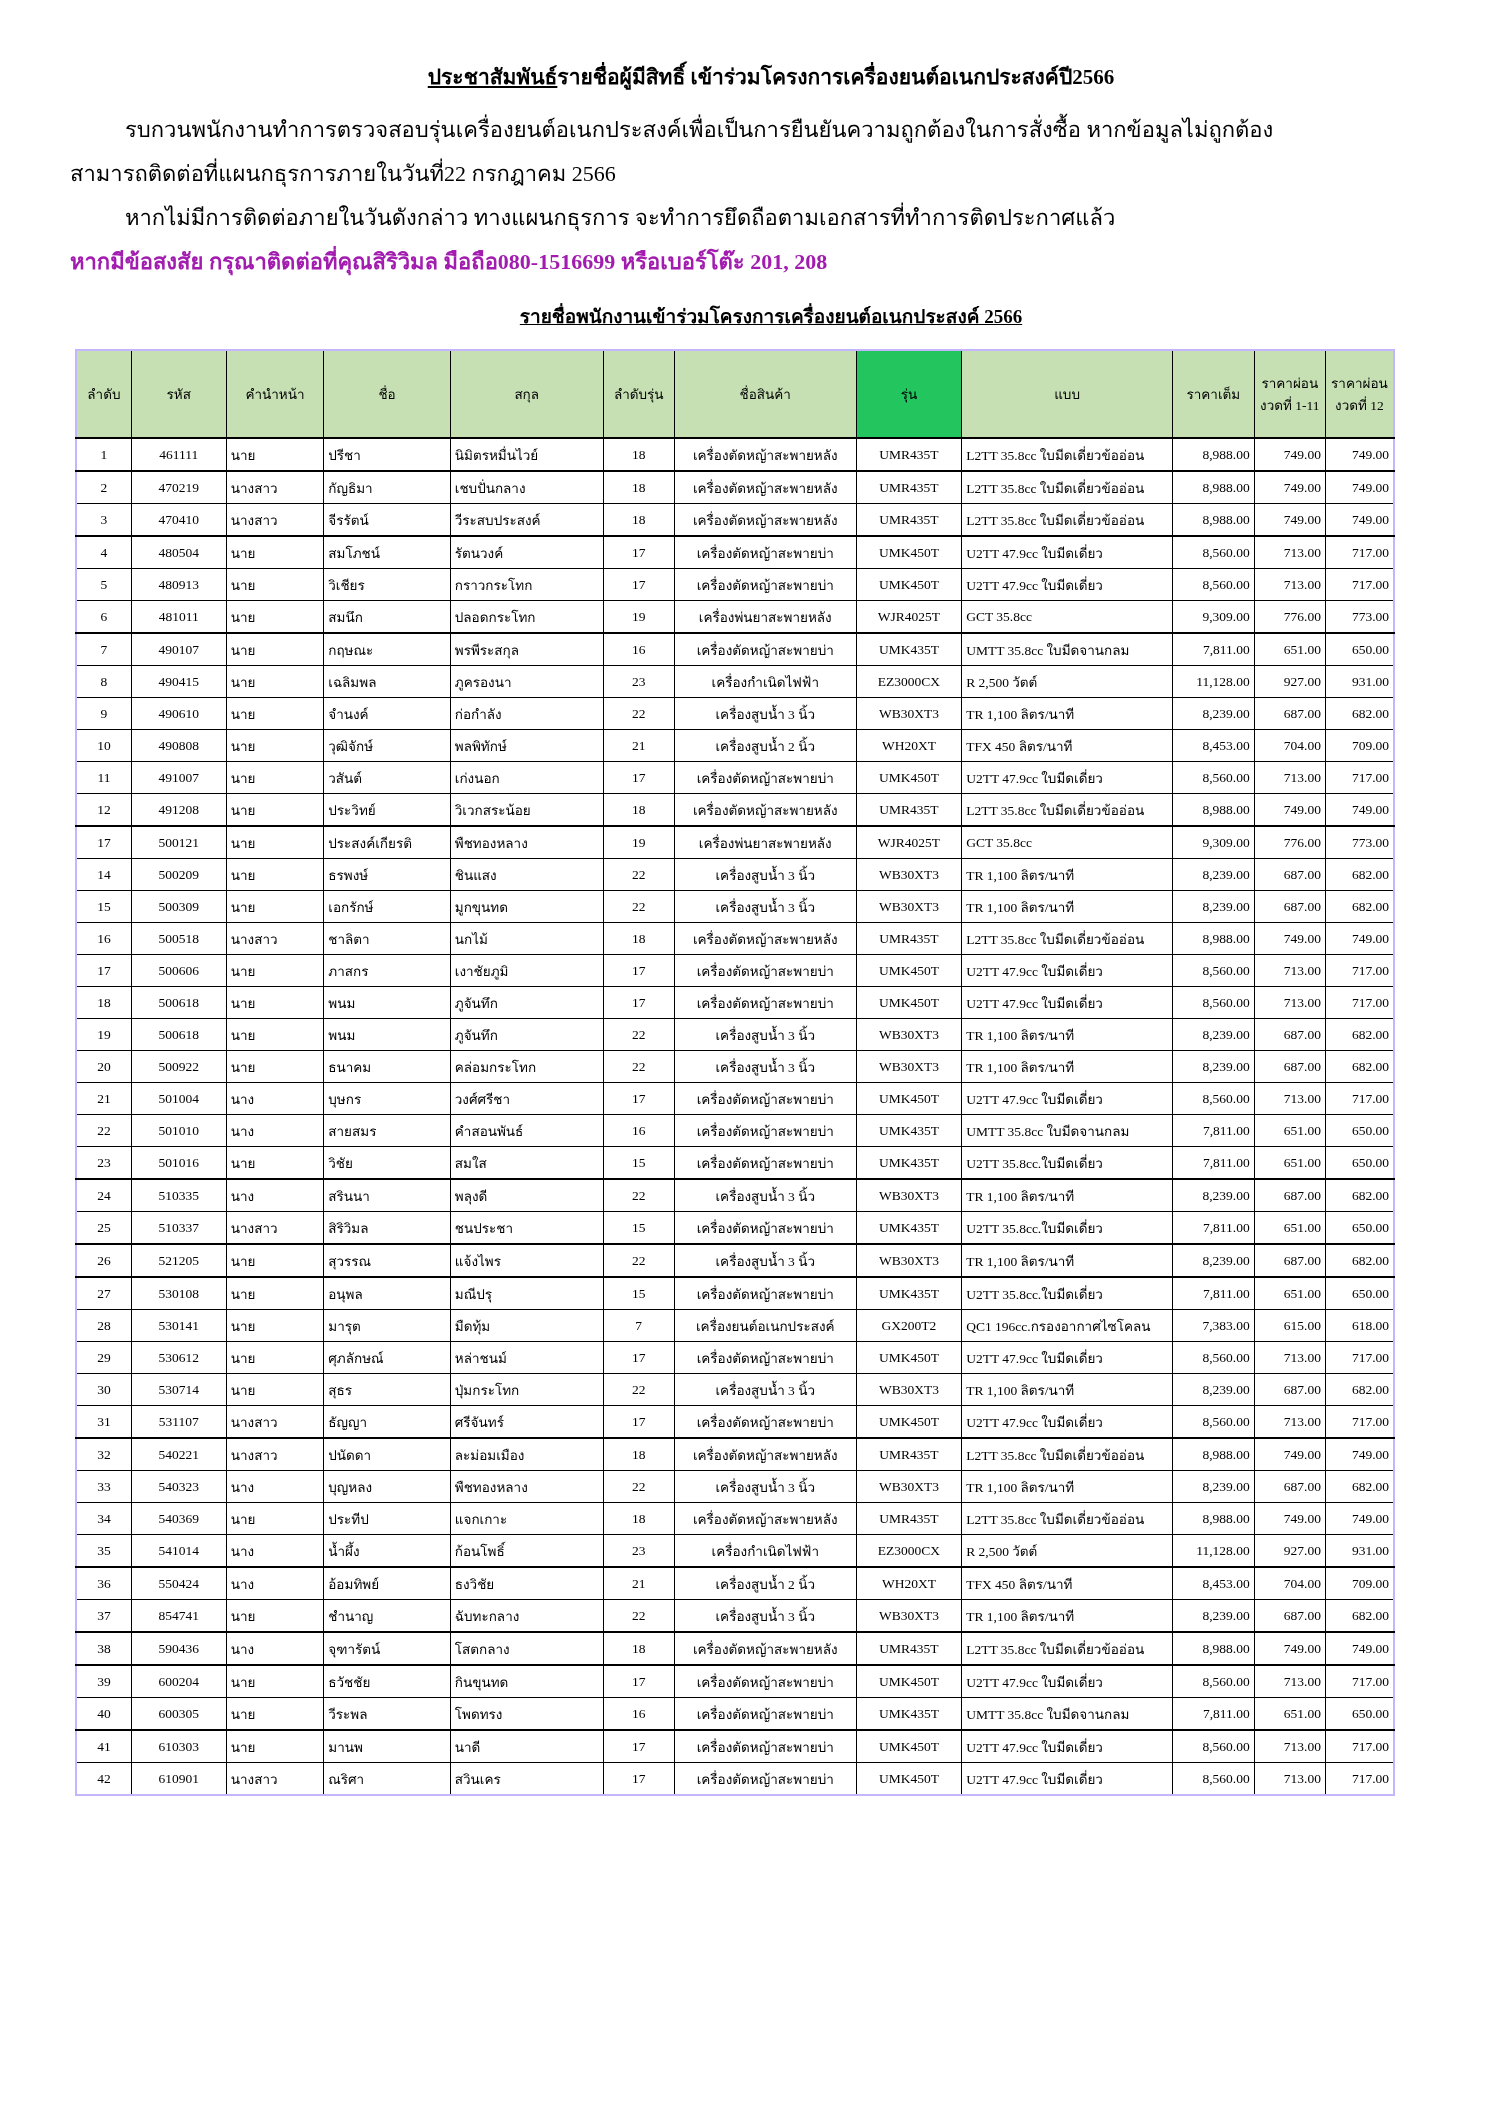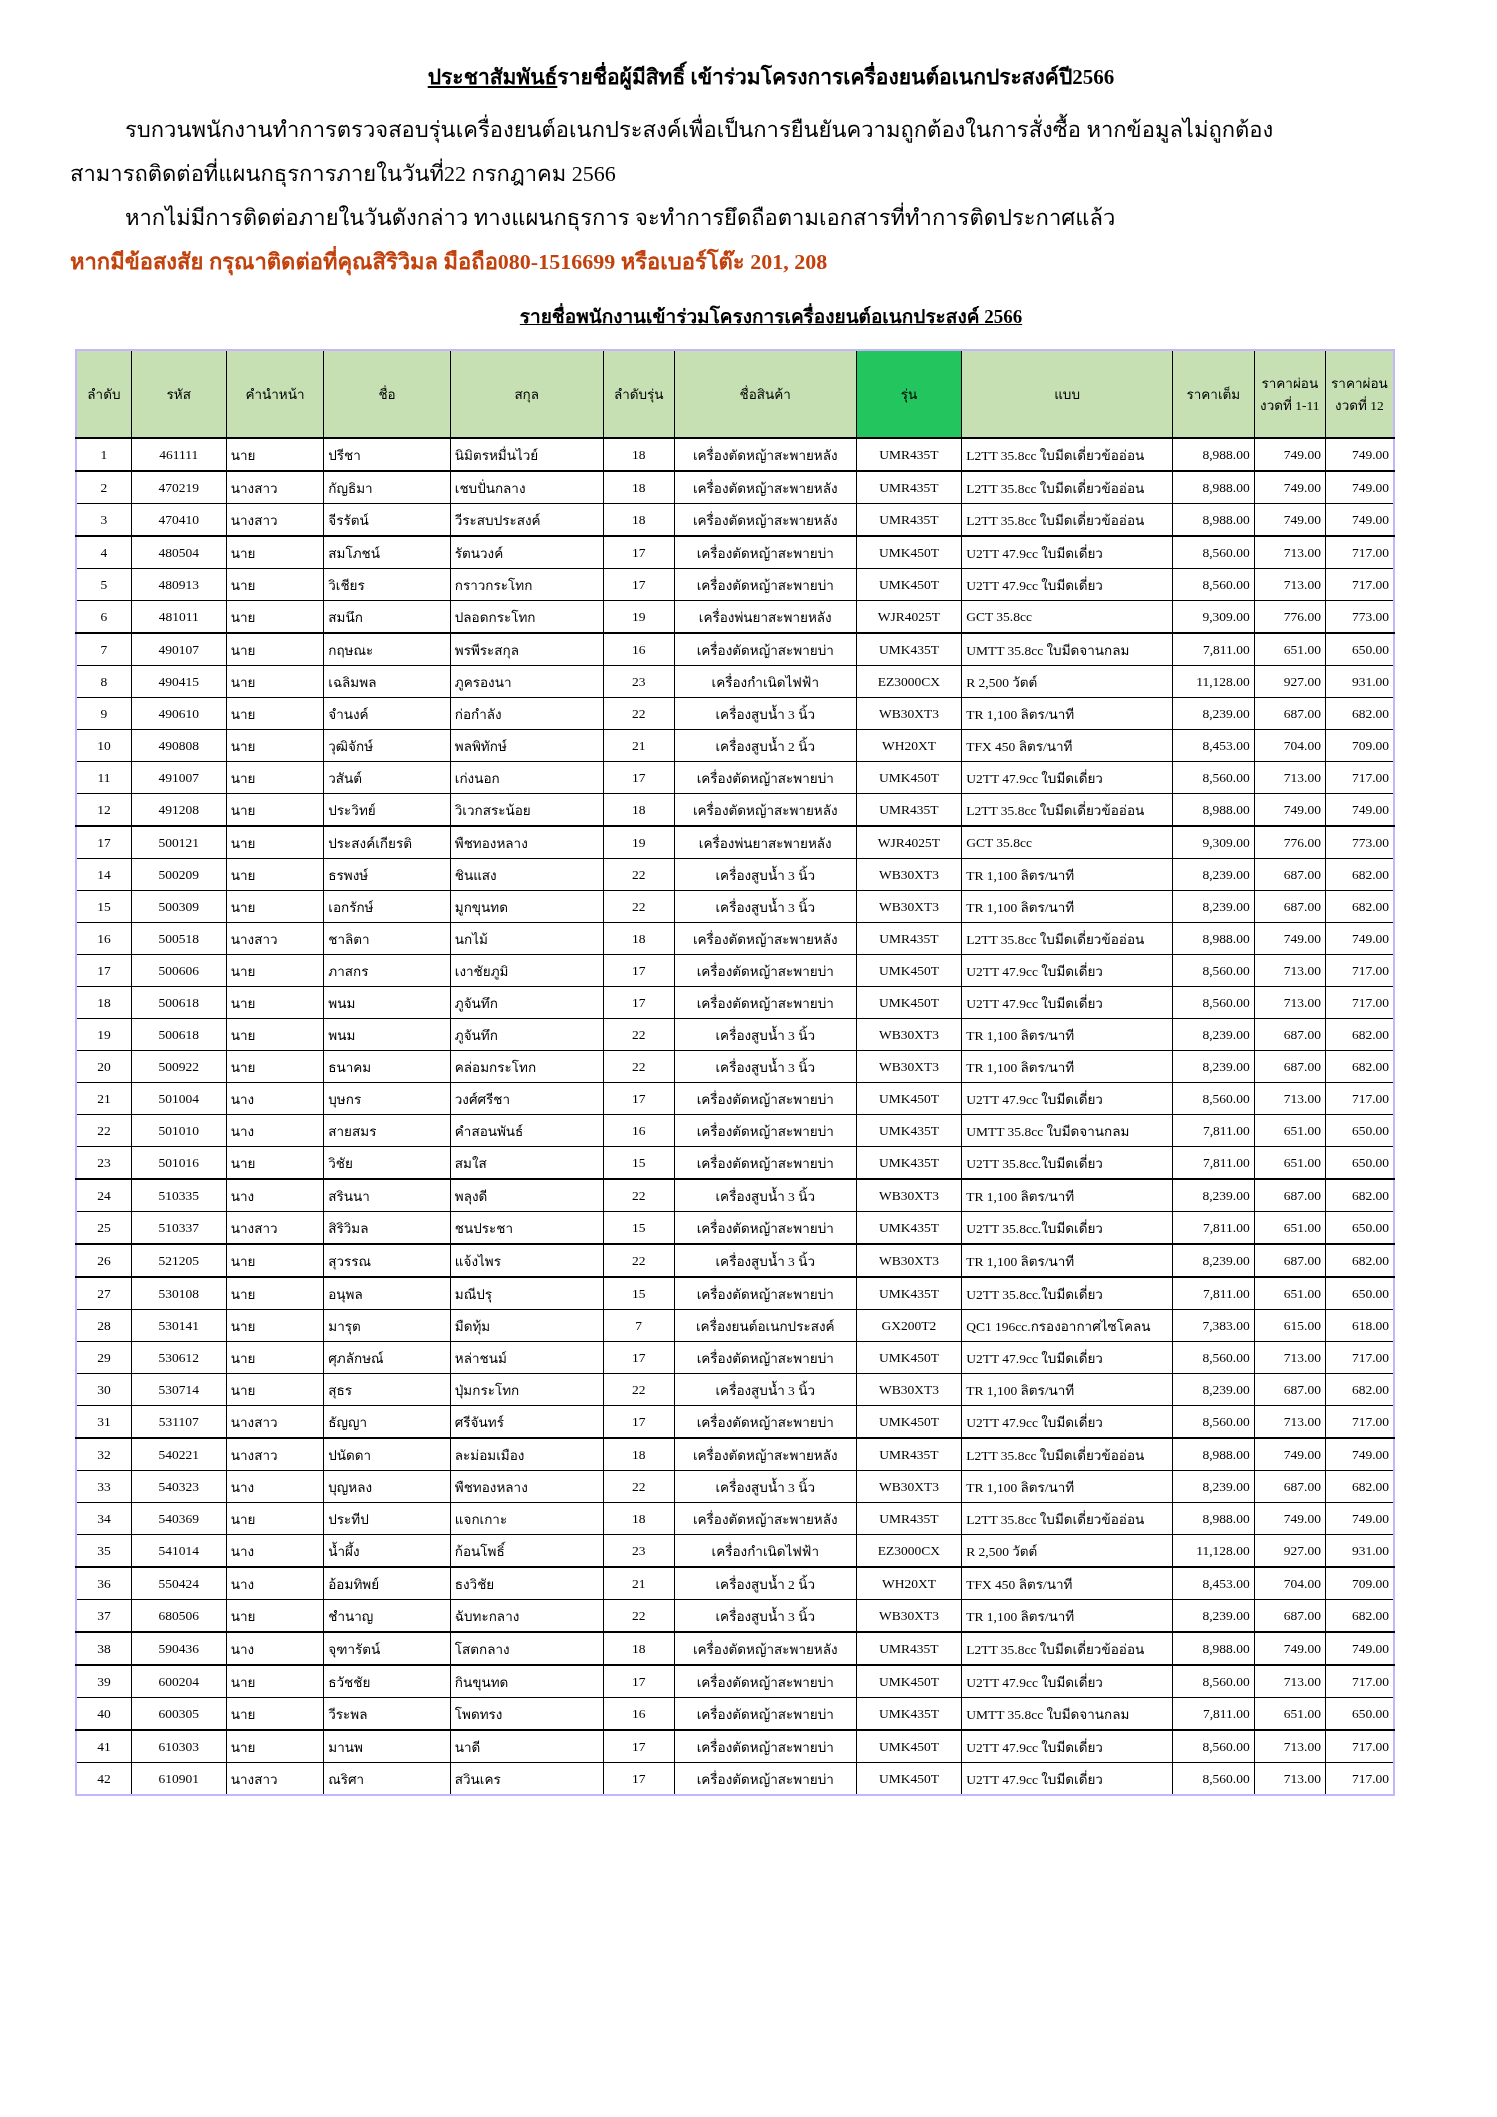--- a/index.html
+++ b/index.html
@@ -67,21 +67,21 @@
 <div class="sheet">
 
   <h1 class="doc-title"><span class="u">ประชาสัมพันธ์</span><span>รายชื่อผู้มีสิทธิ์ เข้าร่วมโครงการเครื่องยนต์อเนกประสงค์ปี2566</span></h1>
 
   <p class="para indent">รบกวนพนักงานทำการตรวจสอบรุ่นเครื่องยนต์อเนกประสงค์เพื่อเป็นการยืนยันความถูกต้องในการสั่งซื้อ หากข้อมูลไม่ถูกต้อง</p>
 
   <p class="para">สามารถติดต่อที่แผนกธุรการภายในวันที่22 กรกฎาคม 2566</p>
 
   <p class="para indent">หากไม่มีการติดต่อภายในวันดังกล่าว ทางแผนกธุรการ จะทำการยึดถือตามเอกสารที่ทำการติดประกาศแล้ว</p>
 
-  <p class="para contact" id="contact-line" style="color: #c2410c;">หากมีข้อสงสัย กรุณาติดต่อที่คุณสิริวิมล มือถือ080-1516699 หรือเบอร์โต๊ะ 201, 208</p>
+  <p class="para contact" id="contact-line" style="color: #a21caf;">หากมีข้อสงสัย กรุณาติดต่อที่คุณสิริวิมล มือถือ080-1516699 หรือเบอร์โต๊ะ 201, 208</p>
 
   <h2 class="table-title">รายชื่อพนักงานเข้าร่วมโครงการเครื่องยนต์อเนกประสงค์ 2566</h2>
 
   <table class="roster">
     <colgroup>
       <col class="w0">
         <col class="w1">
         <col class="w2">
         <col class="w3">
       <col class="w4">
@@ -611,21 +611,21 @@
           <td class="c5">21</td>
           <td class="c6">เครื่องสูบน้ำ 2 นิ้ว</td>
           <td class="c7">WH20XT</td>
           <td class="c8">TFX 450 ลิตร/นาที</td>
           <td class="c9">8,453.00</td>
           <td class="c10">704.00</td>
           <td class="c11">709.00</td>
         </tr>
         <tr class="group-end">
           <td class="c0">37</td>
-          <td class="c1">680506</td>
+          <td class="c1">854741</td>
           <td class="c2">นาย</td>
           <td class="c3">ชำนาญ</td>
           <td class="c4">ฉับทะกลาง</td>
           <td class="c5">22</td>
           <td class="c6">เครื่องสูบน้ำ 3 นิ้ว</td>
           <td class="c7">WB30XT3</td>
           <td class="c8">TR 1,100 ลิตร/นาที</td>
           <td class="c9">8,239.00</td>
           <td class="c10">687.00</td>
           <td class="c11">682.00</td>

